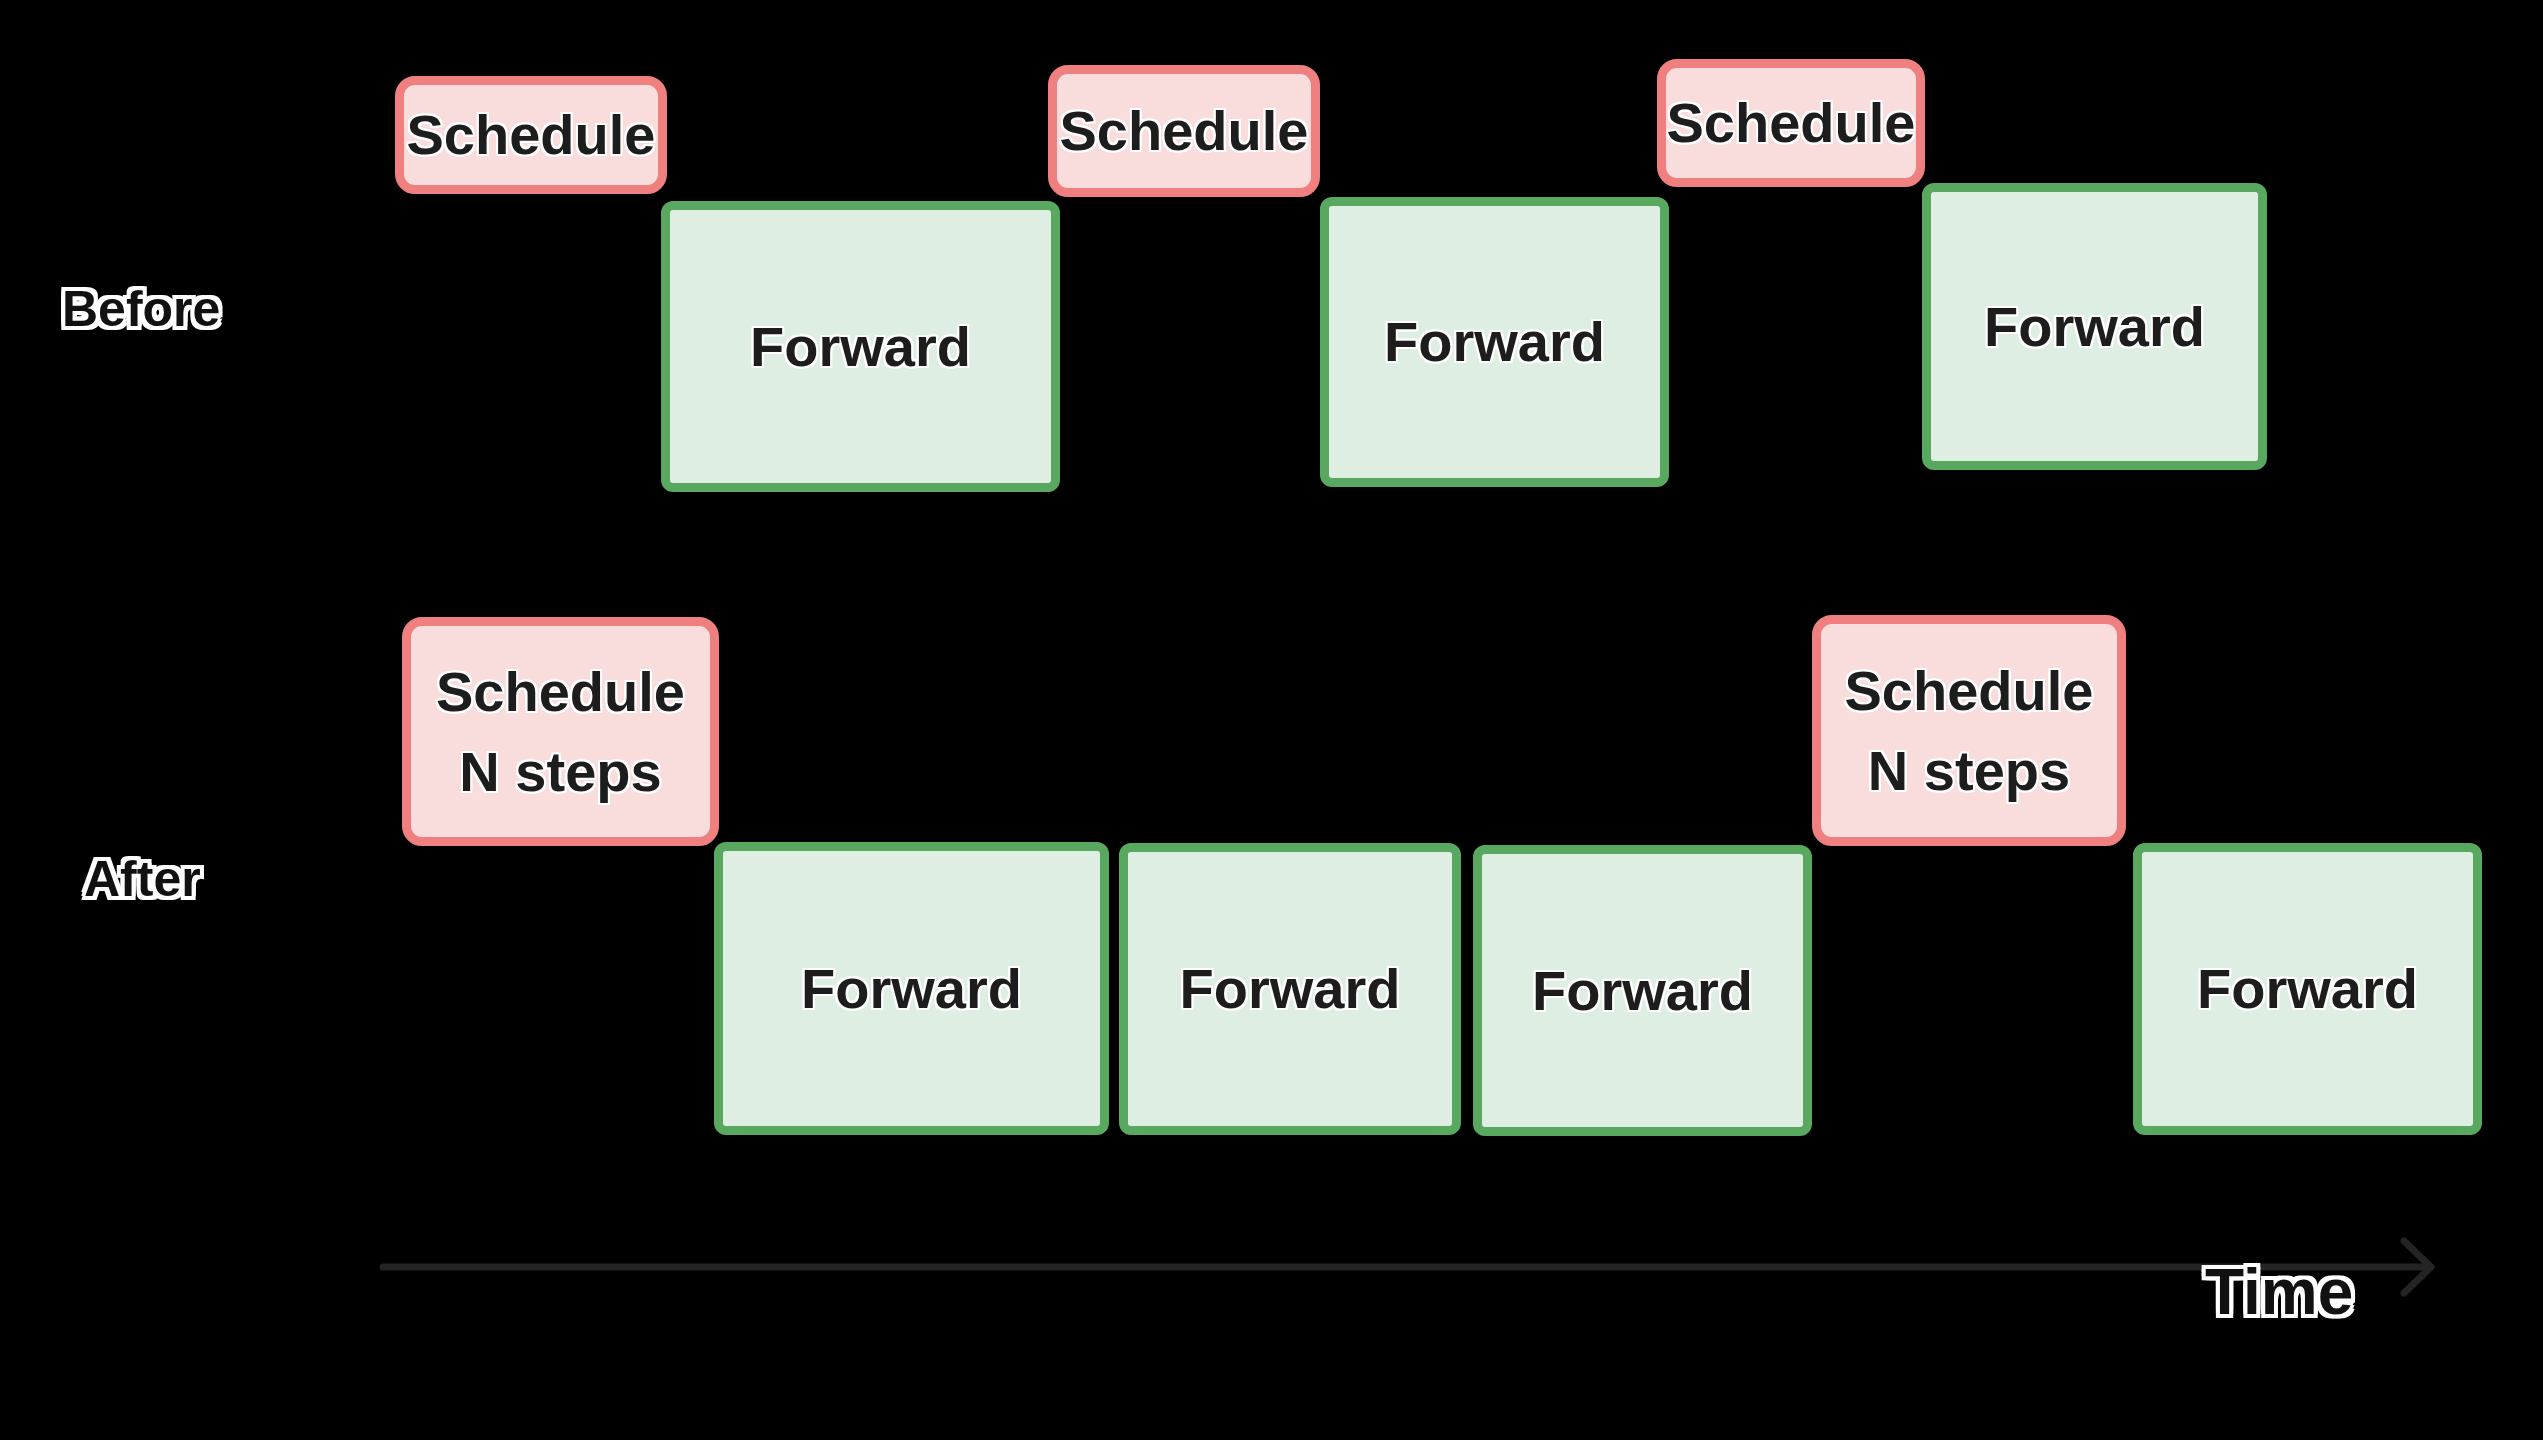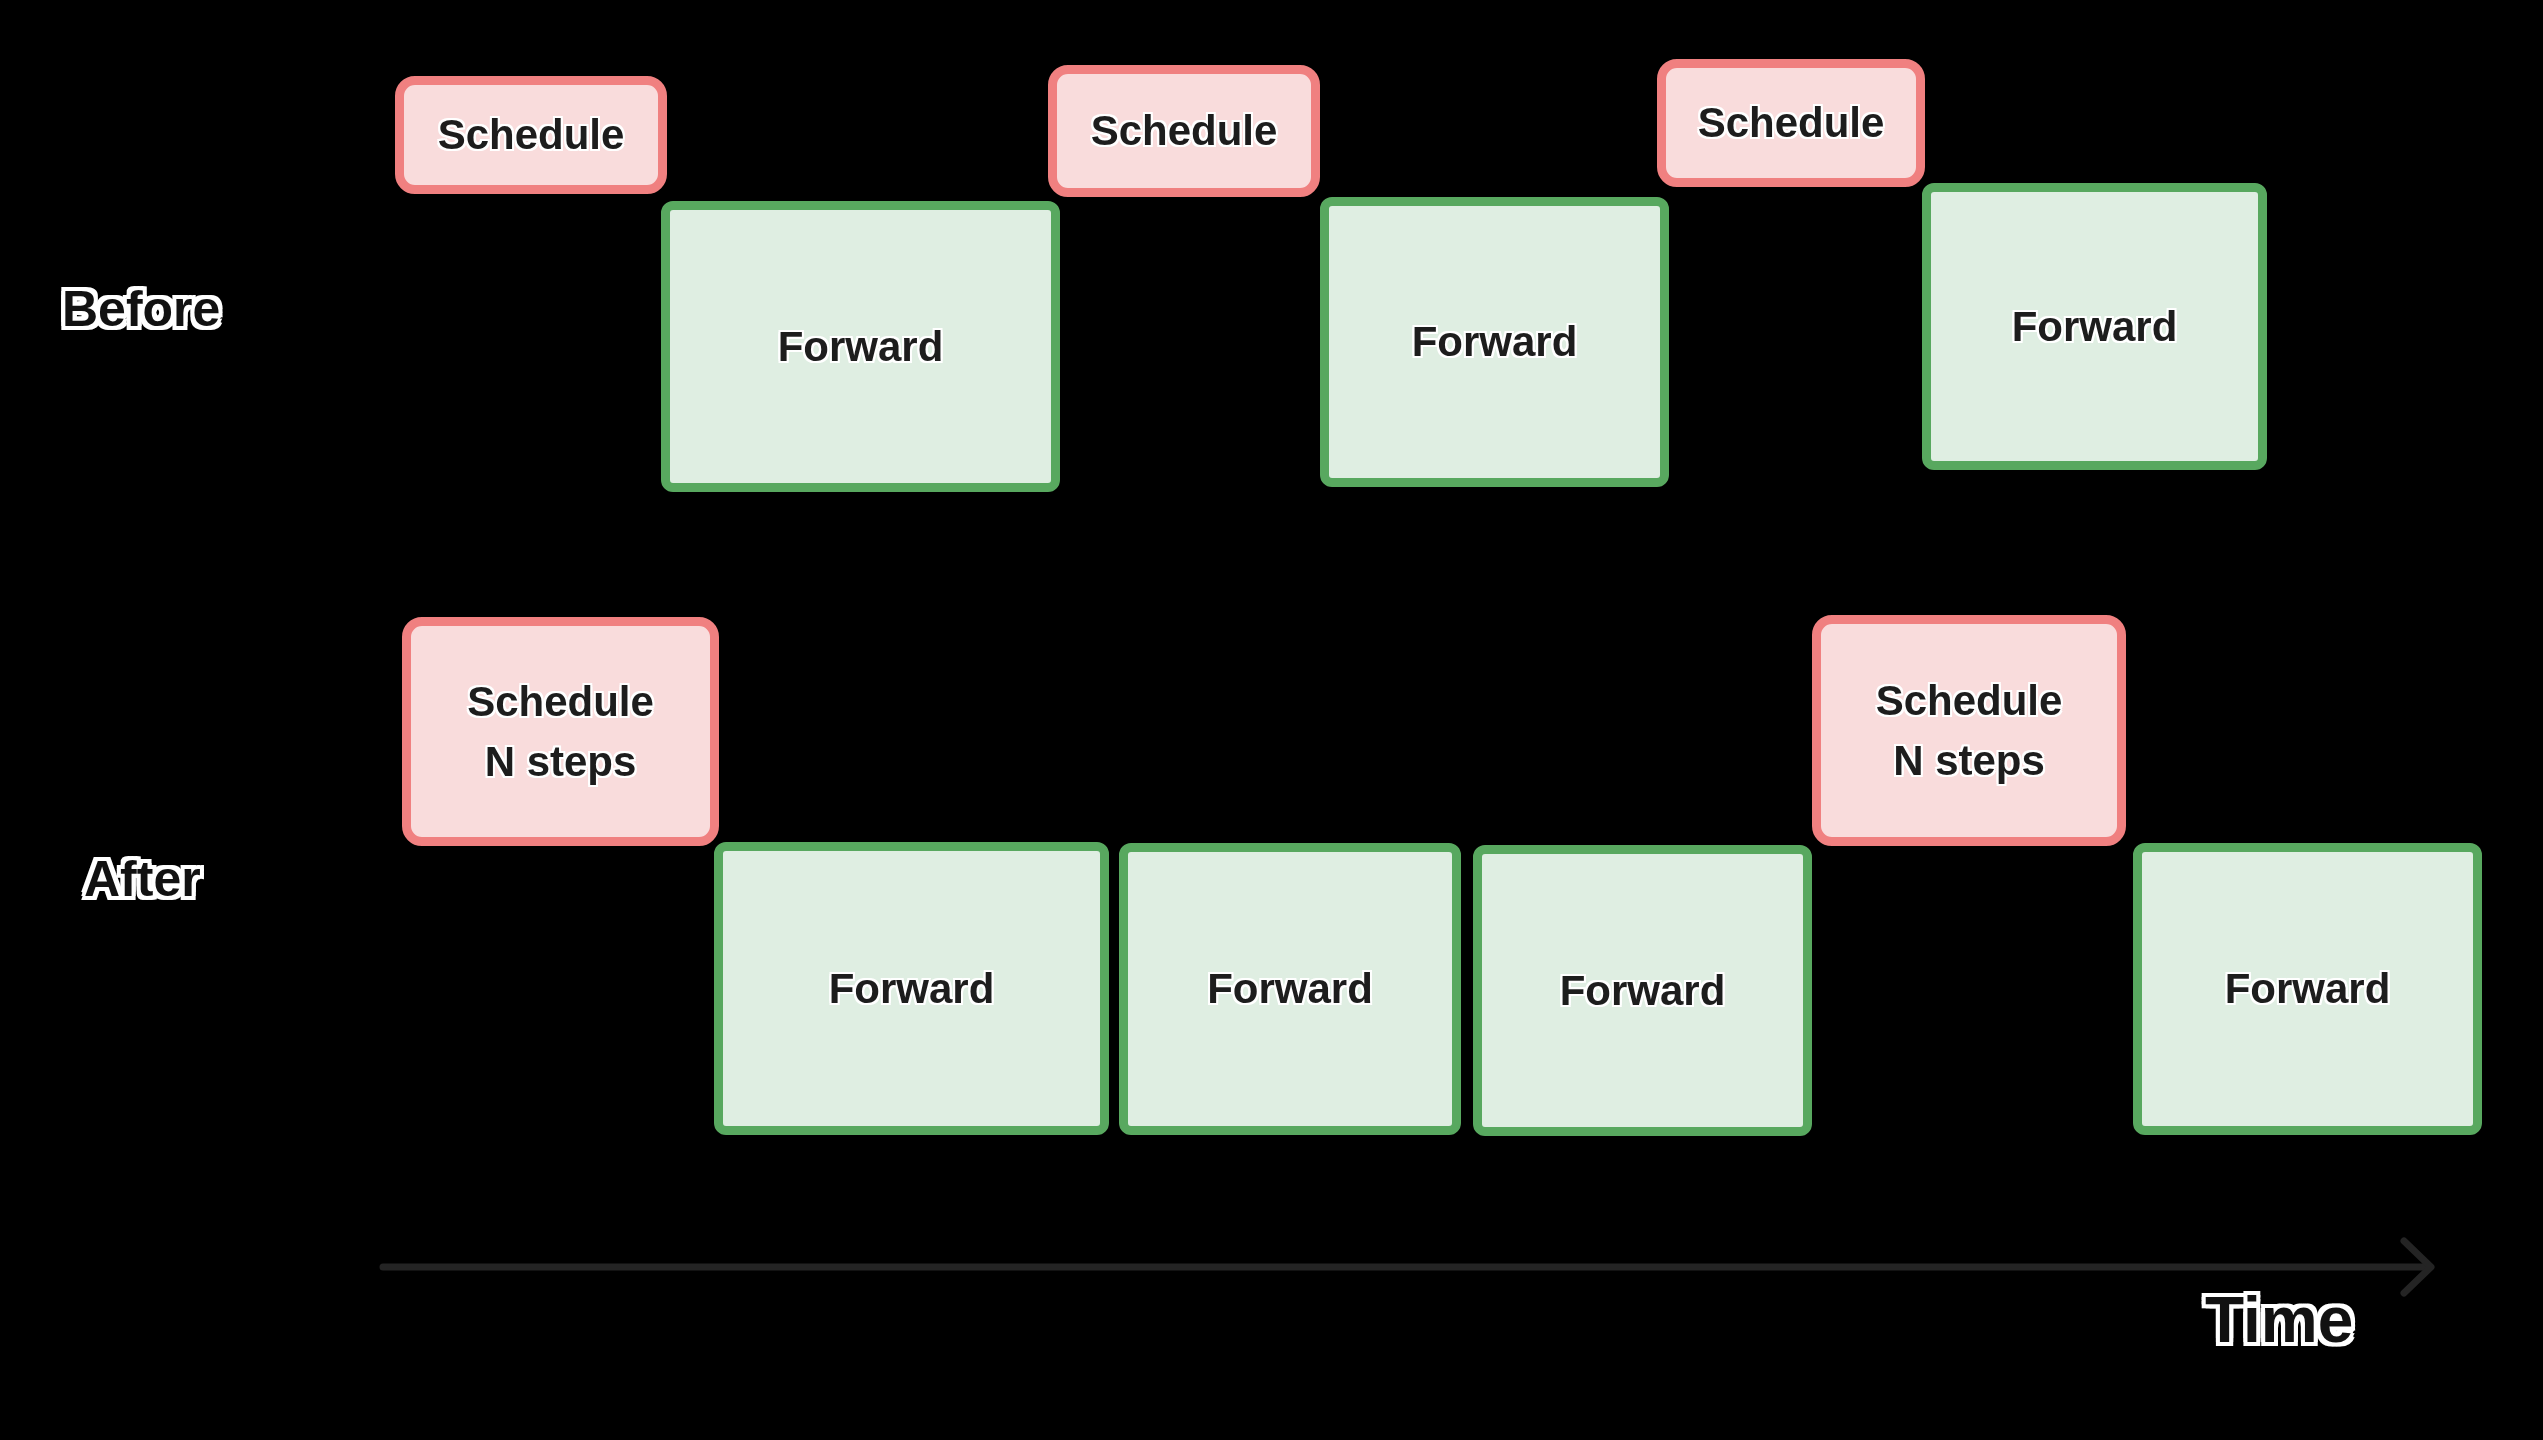--- a/index.html
+++ b/index.html
@@ -24,21 +24,21 @@
   
   .box{
     position:absolute;
     box-sizing:border-box;
     display:flex;
     flex-direction:column;
     align-items:center;
     justify-content:center;
     text-align:left;
     font-weight:bold;
-    font-size:42px;
+    font-size:56px;
     line-height:1.42;
     color:var(--box-text);
   }
   .box .box-text{
     text-shadow:
       -2px -2px 0 var(--outline), 2px -2px 0 var(--outline),
       -2px  2px 0 var(--outline), 2px  2px 0 var(--outline),
       -2px  0   0 var(--outline), 2px  0   0 var(--outline),
        0   -2px 0 var(--outline), 0    2px 0 var(--outline);
   }
@@ -77,21 +77,21 @@
       -4px  4px 0 var(--outline), 4px  4px 0 var(--outline),
       -4px  0   0 var(--outline), 4px  0   0 var(--outline),
        0   -4px 0 var(--outline), 0    4px 0 var(--outline),
       -3px -3px 0 var(--outline), 3px -3px 0 var(--outline),
       -3px  3px 0 var(--outline), 3px  3px 0 var(--outline);
   }
   .row-label{font-size:50px;line-height:1;}
   .label-before{left:62px;top:284px;}
   .label-after{left:84px;top:834px;margin-top:20px;}
   .axis-label{font-size:64px;line-height:1;}
-  .label-time{left:2205px;top:1288px;text-align:center;}
+  .label-time{left:2205px;top:1260px;text-align:center;}
   
   .arrow-svg{
     position:absolute;left:0;top:0;
     width:2543px;height:1440px;
     pointer-events:none;
   }
   .arrow-svg line,.arrow-svg polyline{
     stroke:var(--arrow);
     stroke-width:7;
     stroke-linecap:round;

